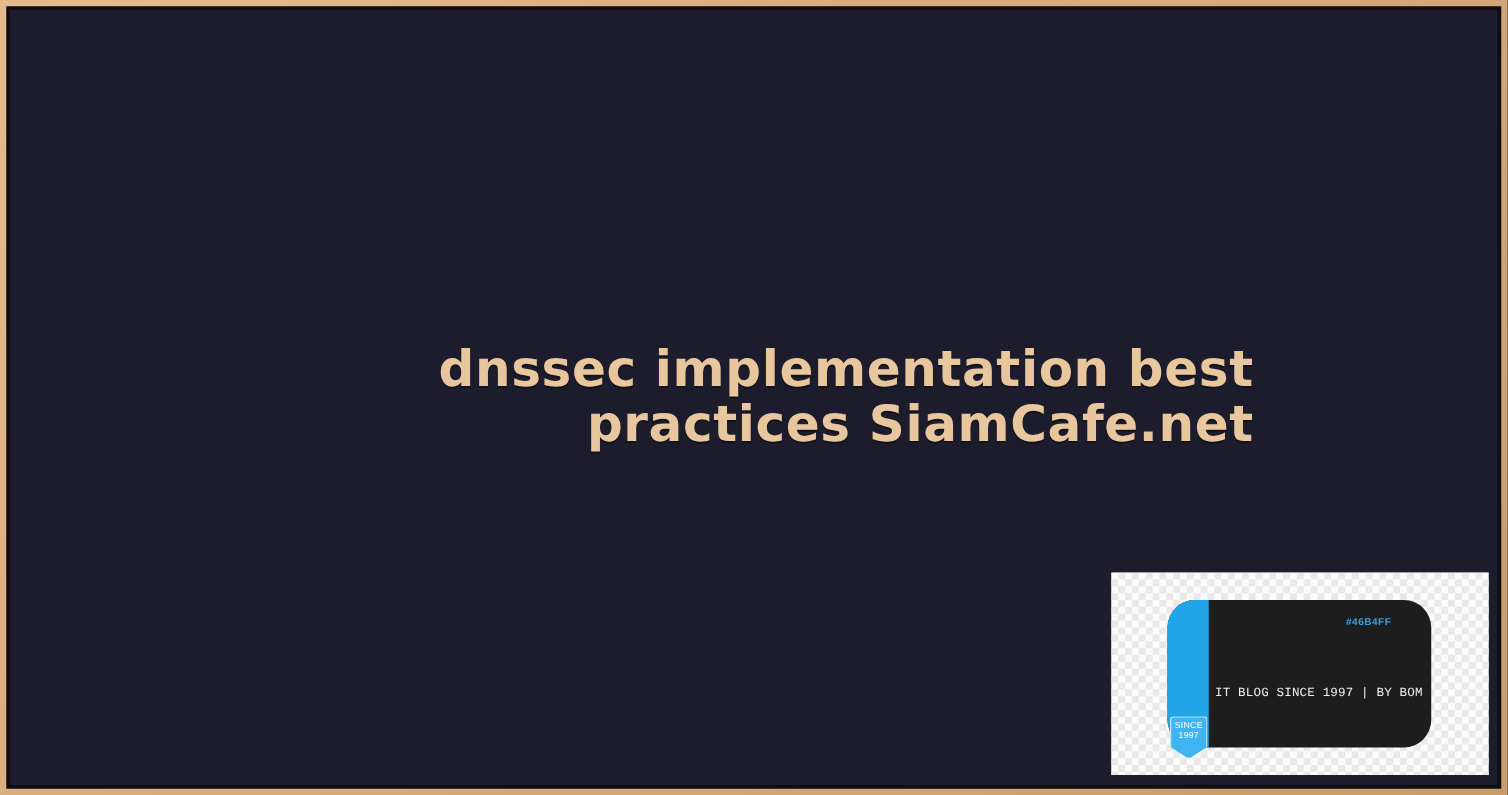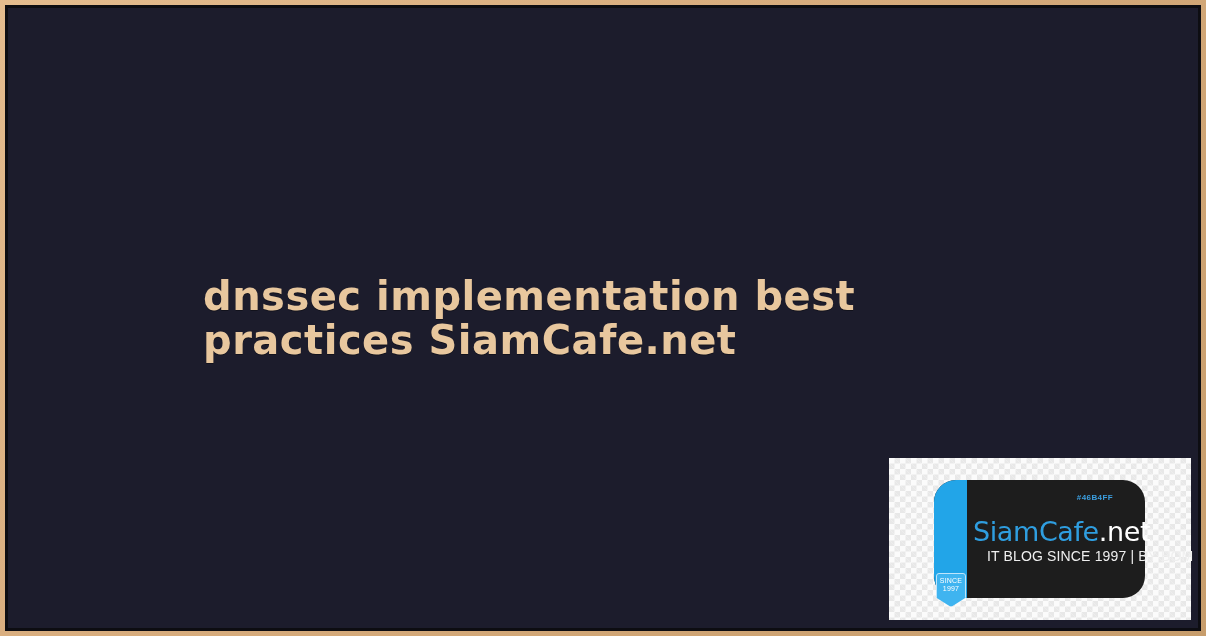--- a/index.html
+++ b/index.html
@@ -40,21 +40,21 @@
     background: #1c1c2c;
     overflow: hidden;
   }
 
   
   .headline-wrap {
     position: absolute;
     left: 0;
     right: 0;
     top: 266px;
-    text-align: left;
+    text-align: right;
     padding: 0 60px;
     box-sizing: border-box;
   }
   .headline {
     margin: 0;
     font-family: "DejaVu Sans", sans-serif;
     font-weight: 700;
     font-size: 40px;
     line-height: 44px;
     letter-spacing: 0.5px;
@@ -150,28 +150,28 @@
     line-height: 30px;
     font-family: "DejaVu Sans", sans-serif;
     font-weight: 400;
     letter-spacing: -0.4px;
     white-space: nowrap;
   }
   .logo-wordmark .wm-siam { color: #2f9ee0; }
   .logo-wordmark .wm-net  { color: #ffffff; }
   .logo-tagline {
     position: absolute;
-    left: 20px;
+    left: 5px;
     top: 70px;
     color: #efefef;
-    font-size: 14px;
+    font-size: 10px;
     line-height: 12px;
     letter-spacing: 0.15px;
     white-space: nowrap;
-    font-family: Liberation Sans, sans-serif;
+    font-family: Liberation Mono, monospace;
   }
 </style>
 </head>
 <body>
 
 <div class="page-frame">
   <div class="page-inner">
     <div class="canvas">
 
       <div class="headline-wrap">
@@ -184,23 +184,20 @@
           <div class="logo-stripe">
             <div class="logo-badge">
               <span>SINCE</span>
               <span>1997</span>
             </div>
           </div>
 
           <div class="logo-body">
             <div class="logo-hex">#46B4FF</div>
 
-            <div class="logo-wordmark">
-              <span class="wm-siam">SiamCafe</span><span class="wm-net">.net</span>
-            </div>
 
             <div class="logo-tagline">IT BLOG SINCE 1997 | BY BOM</div>
           </div>
 
         </div>
       </div>
 
     </div>
   </div>
 </div>

